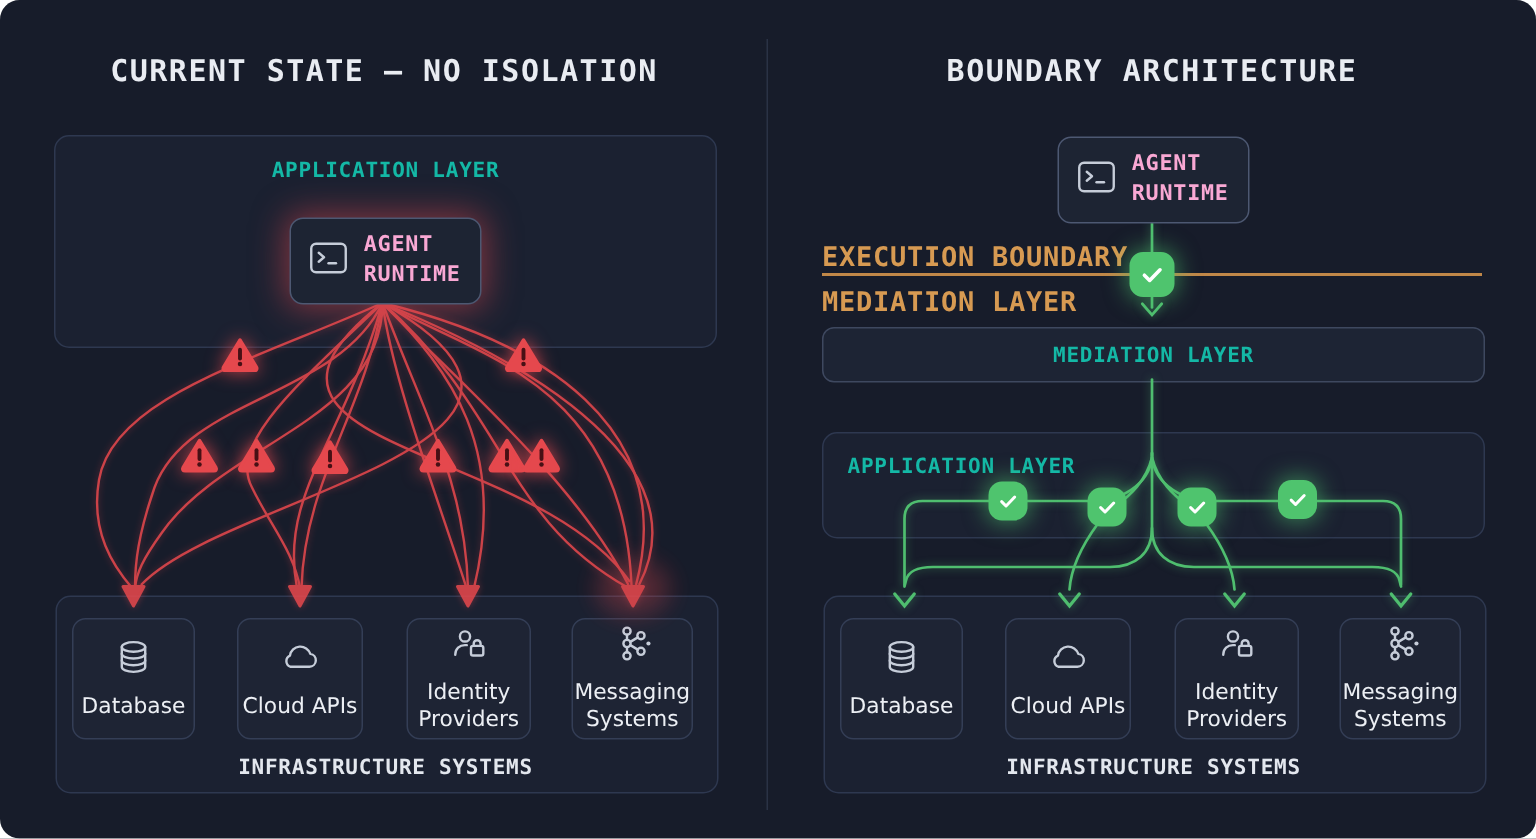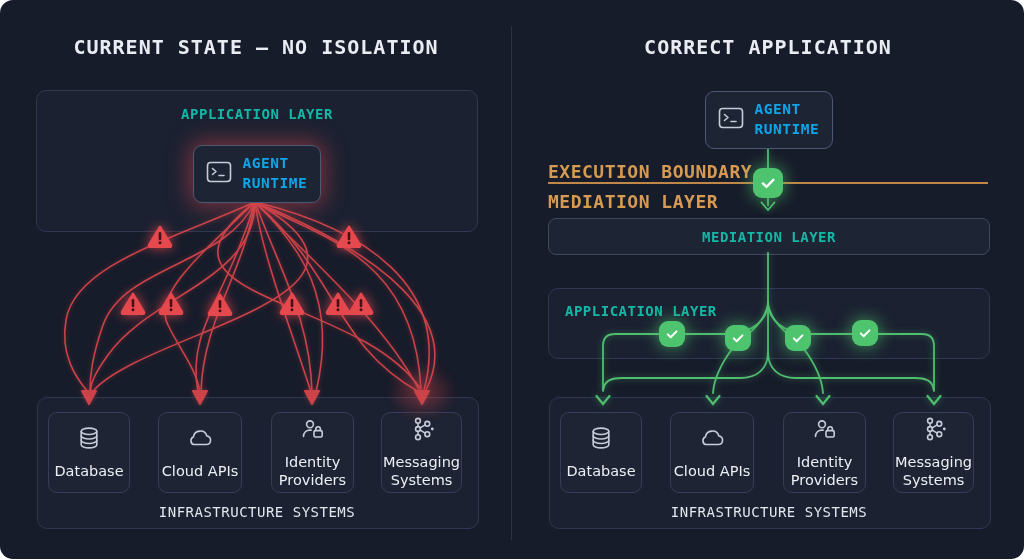--- a/index.html
+++ b/index.html
@@ -22,41 +22,41 @@
   .layer-label{
     color:#14b8a6;font-weight:bold;font-size:14px;letter-spacing:0.5px;
   }
   .agent-box{
     background:#1d2433;border:1px solid #4d5872;border-radius:9px;
     display:flex;align-items:center;justify-content:center;gap:11px;
     z-index:6;
   }
   .agent-box.danger-glow{box-shadow:0 0 22px 3px rgba(229,72,77,0.50);}
   .agent-label{
-    color:#0ea5e9;font-weight:bold;font-size:14.5px;line-height:1.35;
+    color:#f9a8d4;font-weight:bold;font-size:14.5px;line-height:1.35;
     width:66px;letter-spacing:0.5px;
   }
   .infra-outer{
     width:440px;height:130px;top:397px;
     background:rgba(33,40,58,0.45);border:1px solid #2e3850;border-radius:10px;
     z-index:1;
   }
   .infra-cell{
     top:412px;height:81px;
     background:rgba(255,255,255,0.015);
     border:1px solid #343e56;border-radius:9px;
     display:flex;flex-direction:column;align-items:center;justify-content:center;
     gap:7px;z-index:1;padding:2px;box-sizing:border-box;
   }
   .infra-cell .label{
     color:#eceff4;font-size:14.5px;line-height:1.22;text-align:center;
   }
   .infra-title{
     width:440px;text-align:center;top:504px;z-index:4;
-    color:#e3e7ee;font-weight:normal;font-size:14px;letter-spacing:0.5px;
+    color:#e3e7ee;font-weight:bold;font-size:14px;letter-spacing:0.5px;
   }
   .net{position:absolute;left:0;top:0;z-index:5;pointer-events:none;}
   .red-net{filter:drop-shadow(0 0 2.5px rgba(229,72,77,0.45));}
   .green-net{filter:drop-shadow(0 0 3px rgba(84,199,119,0.5));}
   .divider{left:511px;top:26px;width:1px;height:514px;background:#2a3245;z-index:0;}
   .warn{width:26px;height:24px;z-index:7;filter:drop-shadow(0 0 6px rgba(229,72,77,0.85));}
   .badge{
     border-radius:9px;background:#4fc46e;z-index:7;
     display:flex;align-items:center;justify-content:center;
     box-shadow:0 0 15px 2px rgba(79,196,110,0.55);
@@ -195,21 +195,21 @@
             <circle cx="19.3" cy="8.8" r="2.4"></circle>
             <circle cx="19.3" cy="19.2" r="2.4"></circle>
             <line x1="12.2" y1="12.9" x2="17.2" y2="9.9"></line>
             <line x1="12.2" y1="15.1" x2="17.2" y2="18.1"></line>
             <circle cx="24.3" cy="14" r="1.4" fill="#c6cdd9" stroke="none"></circle>
           </g>
         </svg></span>
     <span class="label">Messaging Systems</span>
   </div>
 
-  <div class="abs panel-title mono" style="left:512px;">CORRECT APPLICATION</div>
+  <div class="abs panel-title mono" style="left:512px;">BOUNDARY ARCHITECTURE</div>
 
   <div class="abs agent-box" style="left:705px;top:91px;width:126px;height:56px;">
     <span>
       <svg width="26" height="22" viewBox="0 0 26 22">
           <g class="icon-stroke" stroke="#dfe3ea" stroke-width="1.7">
             <rect x="1.5" y="1.5" width="23" height="19" rx="3.2"></rect>
             <path d="M6.5 7.5 L10 10.5 L6.5 13.5"></path>
             <line x1="13" y1="14.5" x2="18" y2="14.5"></line>
           </g>
         </svg>

